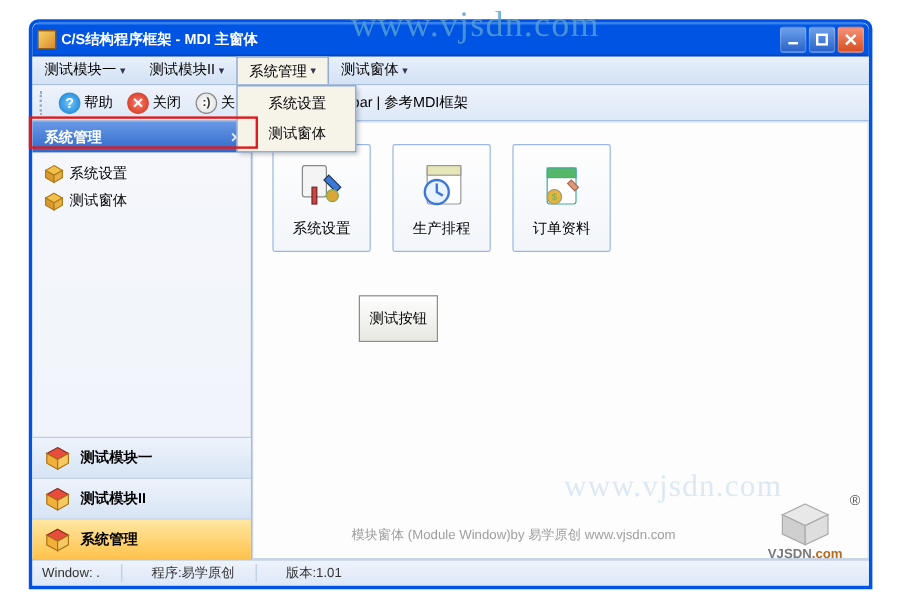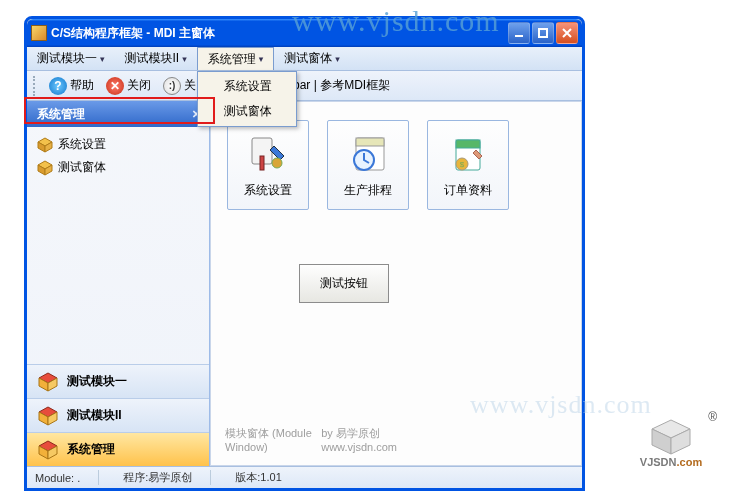--- a/index.html
+++ b/index.html
@@ -1,18 +1,18 @@
 <!DOCTYPE html>
 <html><head>
 <meta charset="utf-8">
 <style>
 * { margin: 0; padding: 0; box-sizing: border-box; font-family: "Microsoft YaHei", "SimSun", Arial, sans-serif; }
 body { width: 751px; height: 500px; overflow: hidden; background: #fff; position: relative; }
 
-.window-frame { position: absolute; left: 24px; top: 16px; width: 561px; height: 475px; border: 3px solid #0054e3; border-radius: 8px 8px 0 0; background: #ece9d8; display: flex; flex-direction: column; overflow: visible; }
+.window-frame { position: absolute; left: 24px; top: 16px; width: 703px; height: 475px; border: 3px solid #0054e3; border-radius: 8px 8px 0 0; background: #ece9d8; display: flex; flex-direction: column; overflow: visible; }
 
 .titlebar { height: 28px; background: linear-gradient(to bottom, #3d95ff 0%, #0054e3 8%, #0054e3 92%, #003db5 100%); display: flex; align-items: center; padding: 0 4px; border-radius: 6px 6px 0 0; position: relative; }
 .titlebar .app-icon { width: 16px; height: 16px; margin-right: 4px; background: linear-gradient(135deg,#f8d568,#d98a2b); border: 1px solid #8a5d1b; }
 .titlebar .title { color: #fff; font-size: 12px; font-weight: bold; flex: 1; white-space: nowrap; }
 .titlebar .controls { display: flex; gap: 2px; }
 .tbtn { width: 22px; height: 22px; border-radius: 3px; display: flex; align-items: center; justify-content: center; border: 1px solid #fff3; }
 .tbtn.min { background: linear-gradient(#6fa1ec,#2a63c9); }
 .tbtn.max { background: linear-gradient(#6fa1ec,#2a63c9); }
 .tbtn.close { background: linear-gradient(#f6937a,#d64f1f); }
 .tbtn svg { width: 12px; height: 12px; }
@@ -46,21 +46,21 @@
 .nav-panel { margin-top:auto; }
 .nav-btn { height:34px; display:flex; align-items:center; gap:8px; padding:0 10px; font-size:12px; font-weight:bold; border-top:1px solid #b9cde9; background: linear-gradient(#eef3fb,#d7e4f5); }
 .nav-btn.active { background: linear-gradient(#ffe7a2,#ffc24b); }
 .nav-ico { width:22px; height:22px; }
 
 .content { flex:1; background:#fdfdfd; border:1px solid #c9d6ea; margin:0; position:relative; padding:18px 16px; }
 .tiles { display:flex; gap:18px; }
 .tile { width:82px; height:90px; border:1px solid #9ab7e0; background:linear-gradient(#fefefe,#f2f5fa); display:flex; flex-direction:column; align-items:center; justify-content:center; gap:6px; font-size:12px; border-radius:2px; }
 .tile .t-ico { width:44px; height:44px; }
 
-.mid-btn { margin-top:54px; margin-left:72px; border:1px solid #8c8c8c; background:linear-gradient(#fefefe,#e7e7e2); padding:10px 20px; font-size:12px; display:inline-block; }
+.mid-btn { margin-top:36px; margin-left:72px; border:1px solid #8c8c8c; background:linear-gradient(#fefefe,#e7e7e2); padding:10px 8px; font-size:12px; display:inline-block; }
 
 .mod-footer { position:absolute; left:14px; bottom:12px; right:160px; font-size:11px; color:#9e9e9e; display:flex; justify-content:flex-end; }
 
 .statusbar { height:22px; background: linear-gradient(#eef3fb,#dde8f7); border-top:1px solid #a8bfe0; display:flex; align-items:center; font-size:11px; padding:0 8px; gap:18px; color:#333; }
 .statusbar .cell { border-left:1px solid #bcd; padding-left:24px; }
 .statusbar .cell:first-child { border-left:none; padding-left:0; }
 
 .red-annot { position:absolute; border:2px solid #e11b1b; pointer-events:none; z-index:60; }
 .ra1 { left:24px; top:97px; width:191px; height:27px; }
 
@@ -236,21 +236,21 @@
 
       <div class="mod-footer">
         <span>模块窗体 (Module Window)</span>
         <span>by 易学原创 www.vjsdn.com</span>
       </div>
     </div>
 
   </div>
 
   <div class="statusbar">
-    <span class="cell">Module: .</span>
+    <span class="cell">Window: .</span>
     <span class="cell">程序:易学原创</span>
     <span class="cell">版本:1.01</span>
   </div>
 
 </div>
 
 <div class="red-annot ra1"></div>
 
 <div class="watermark wm2">www.vjsdn.com</div>
 

